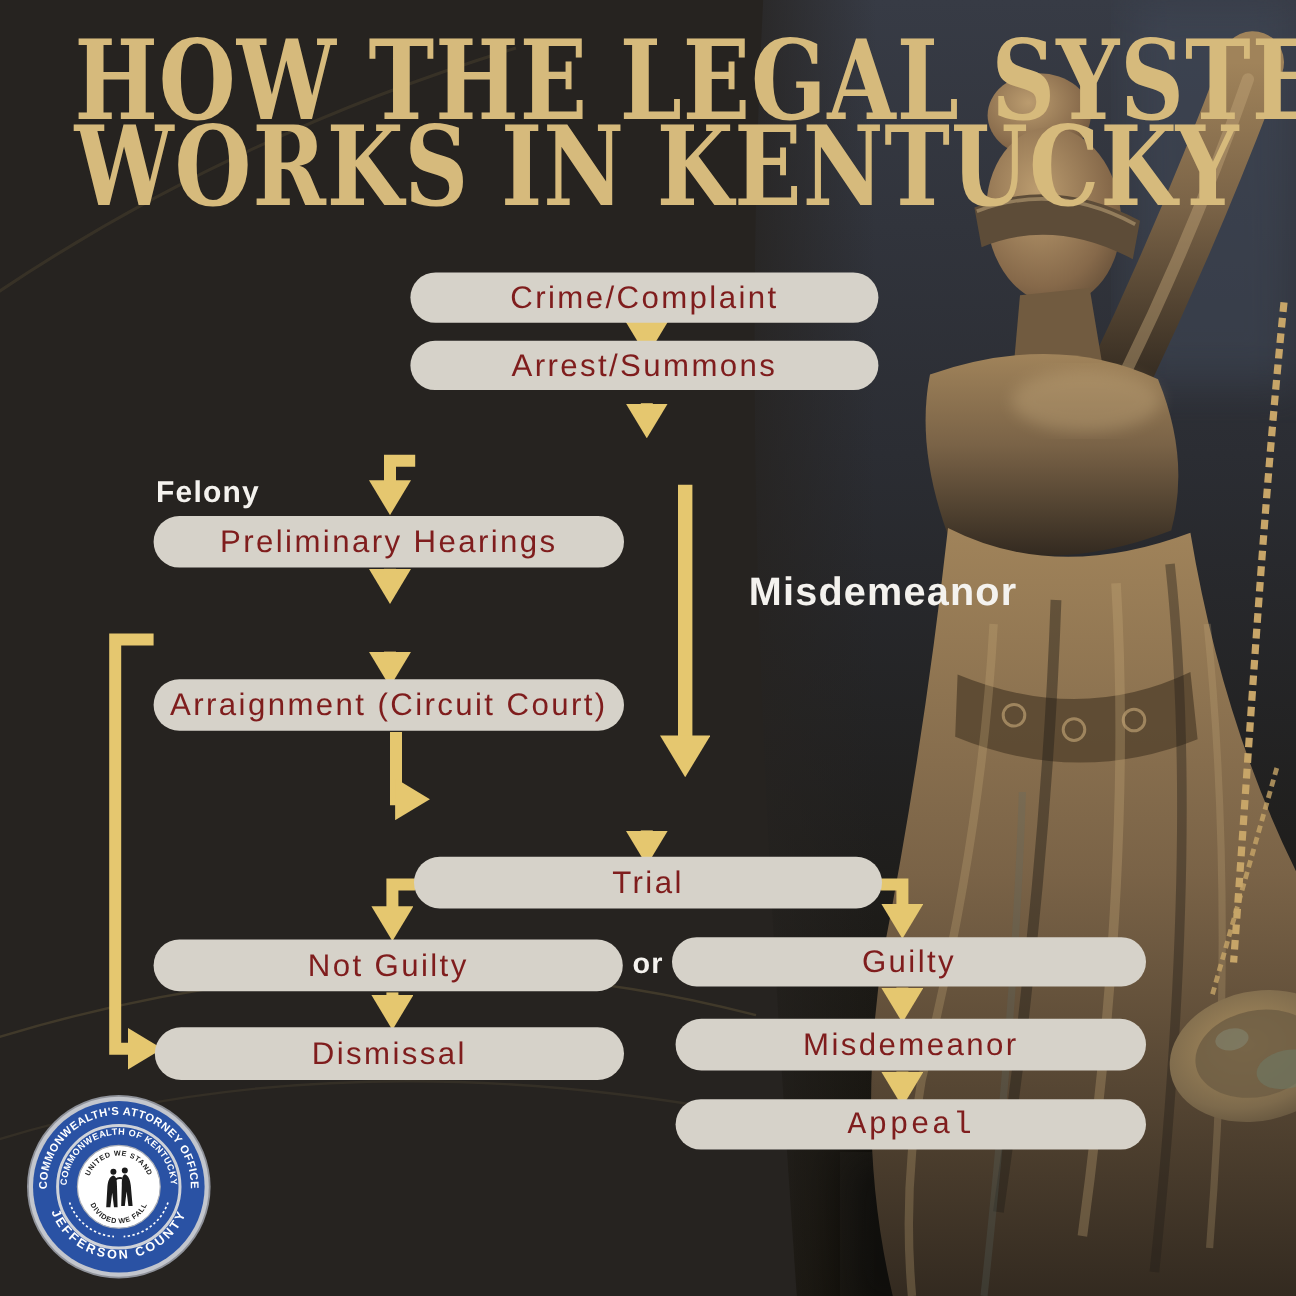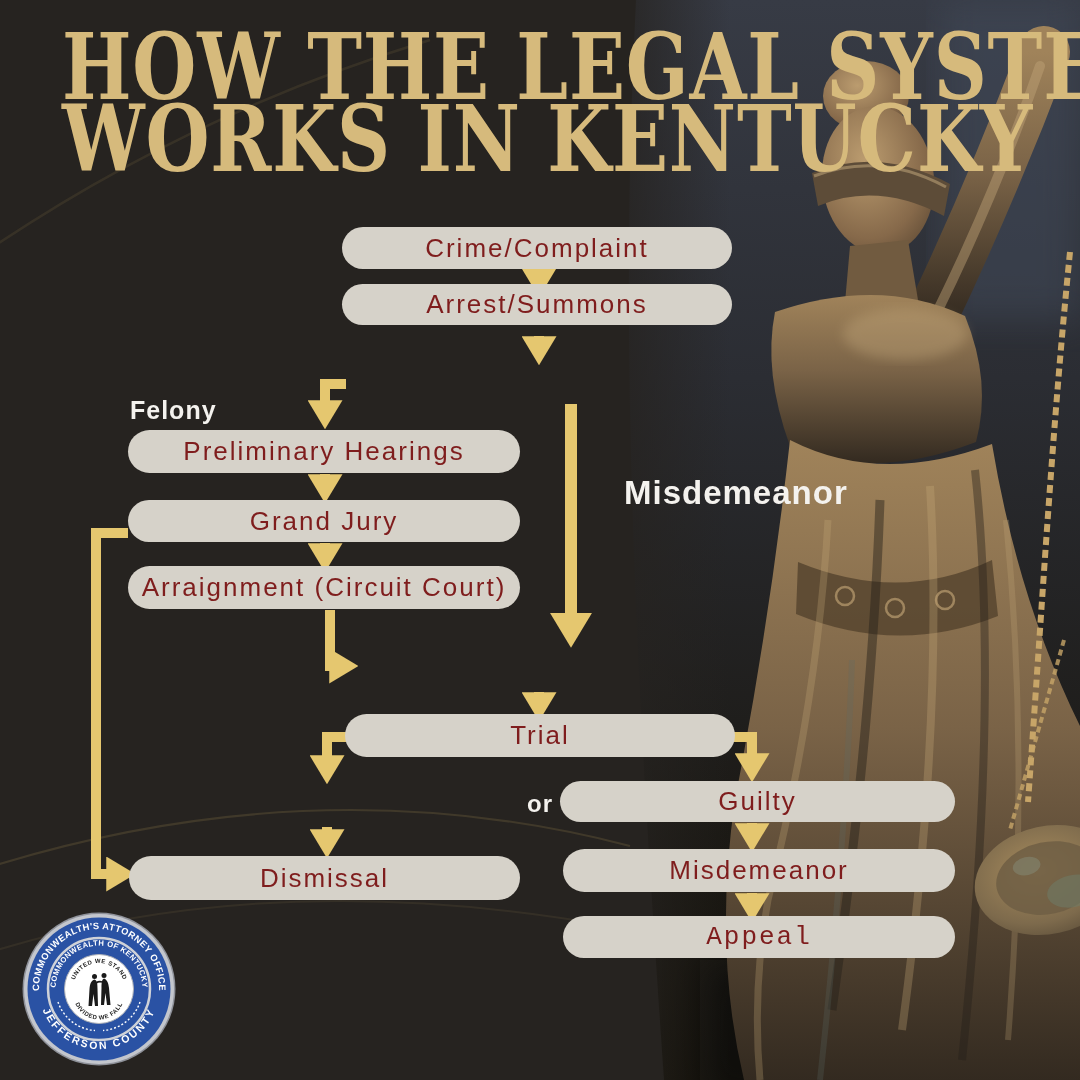--- a/index.html
+++ b/index.html
@@ -138,23 +138,23 @@
       <path d="M734,737 L752,737 L752,755" marker-end="url(#ah)"></path>
       <path d="M327,827 L327,831" marker-end="url(#ah)"></path>
       <path d="M752,823 L752,825" marker-end="url(#ah)"></path>
       <path d="M752,893 L752,895" marker-end="url(#ah)"></path>
     </g>
   </svg>
 
   <div class="node" style="left:342px;top:227px;width:390px;height:42px;">Crime/Complaint</div>
   <div class="node" style="left:342px;top:284px;width:390px;height:41px;">Arrest/Summons</div>
   <div class="node" style="left:128px;top:430px;width:392px;height:43px;">Preliminary Hearings</div>
-  <div class="node" style="left:128px;top:500px;width:392px;height:42px;">Grand Jury</div>
   <div class="node" style="left:128px;top:566px;width:392px;height:43px;">Arraignment (Circuit Court)</div>
   <div class="node" style="left:345px;top:714px;width:390px;height:43px;">Trial</div>
+  <div class="node" style="left:128px;top:783px;width:391px;height:43px;">Not Guilty</div>
   <div class="node" style="left:560px;top:781px;width:395px;height:41px;">Guilty</div>
   <div class="node" style="left:129px;top:856px;width:391px;height:44px;">Dismissal</div>
   <div class="node" style="left:563px;top:849px;width:392px;height:43px;">Misdemeanor</div>
   <div class="node" style="left:563px;top:916px;width:392px;height:42px;font-family:Liberation Mono, monospace;">Appeal</div>
 
   <div class="branch-label" id="felony">Felony</div>
   <div class="branch-label" id="misdemeanor">Misdemeanor</div>
   <div class="branch-label" id="orlabel">or</div>
 
   <svg class="seal" viewBox="0 0 154 154">

